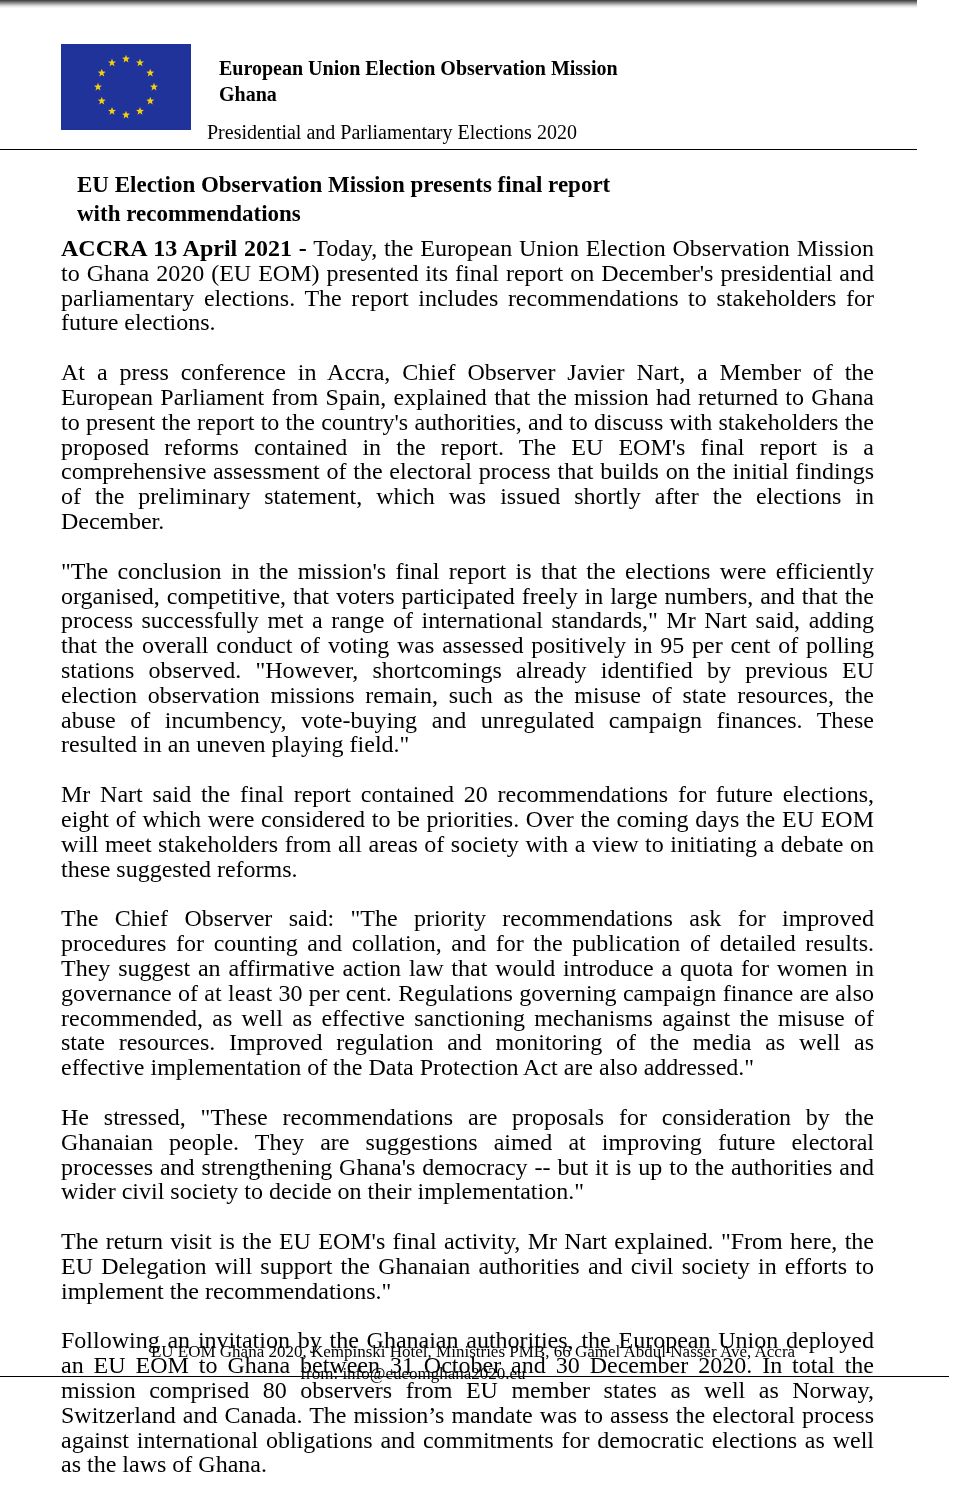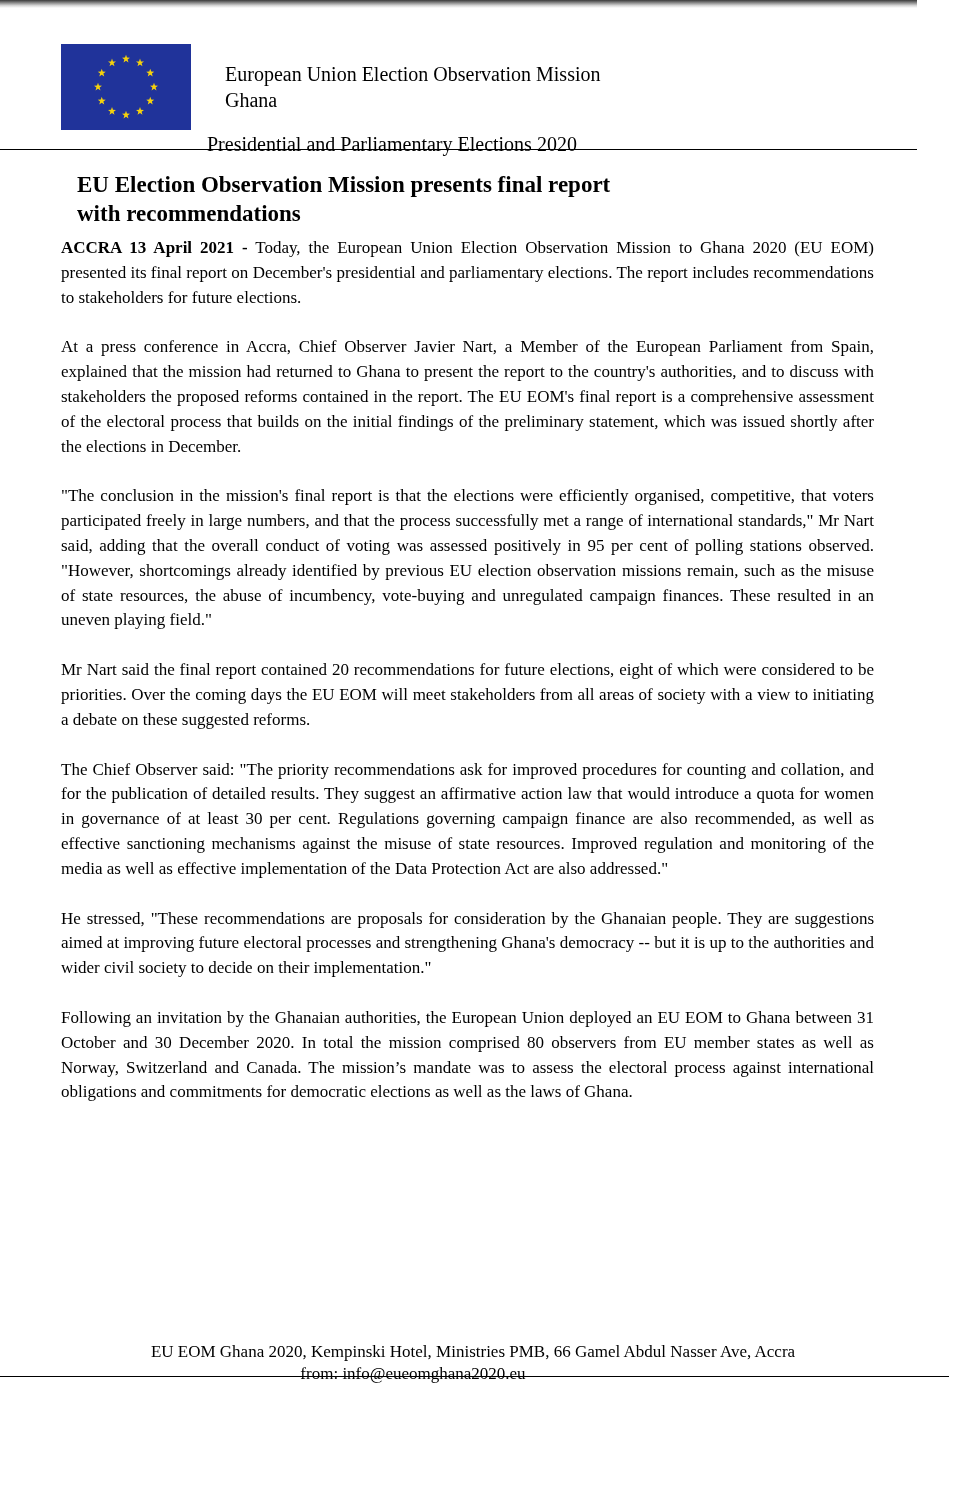--- a/index.html
+++ b/index.html
@@ -11,37 +11,37 @@
     position: absolute; left: 0; top: 0; width: 917px; height: 8px;
     background: linear-gradient(to bottom, #3a3a3a 0%, #8a8a8a 35%, #d8d8d8 70%, #ffffff 100%);
   }
   .flag {
     position: absolute; left: 61px; top: 44px; width: 130px; height: 86px;
     background: #20339a;
   }
   .flag svg { width: 100%; height: 100%; display: block; }
   .org-block { position: absolute; left: 207px; top: 43px; }
   .org-name {
-    font-weight: normal; font-size: 20px; line-height: 26px; margin: 18px;
+    font-weight: bold; font-size: 20px; line-height: 26px; margin: 12px;
   }
   .org-sub { font-size: 20px; line-height: 26px; margin-top: 0; }
   .rule {
     position: absolute; height: 1px; background: #000;
   }
   .rule-top { left: 0; top: 149px; width: 917px; }
   .rule-bottom { left: 0; top: 1376px; width: 949px; }
   .headline {
     position: absolute; left: 61px; top: 154px; width: 640px;
     font-weight: bold; font-size: 23px; line-height: 29px; margin: 16px;
   }
   .article {
     position: absolute; left: 61px; top: 236px; width: 813px;
   }
   .article p {
-    margin: 0 0 25px 0; font-size: 17px; line-height: 24.8px;
+    margin: 0 0 25px 0; font-size: 24px; line-height: 24.8px;
     text-align: justify;
   }
   .article p .lead { font-weight: bold; }
   .footer {
     position: absolute; left: 0; top: 1341px; width: 946px;
     text-align: center; font-size: 17px; line-height: 22px;
   }
   .footer .addr { display: block; }
   .footer .email { display: block; padding-right: 120px; }
 </style>
@@ -83,20 +83,21 @@
   <span>with recommendations</span>
 </h1>
 
 <div class="article">
   <p><span class="lead">ACCRA 13 April 2021 -</span><span> Today, the European Union Election Observation Mission to Ghana 2020 (EU EOM) presented its final report on December's presidential and parliamentary elections. The report includes recommendations to stakeholders for future elections.</span></p>
   <p>At a press conference in Accra, Chief Observer Javier Nart, a Member of the European Parliament from Spain, explained that the mission had returned to Ghana to present the report to the country's authorities, and to discuss with stakeholders the proposed reforms contained in the report. The EU EOM's final report is a comprehensive assessment of the electoral process that builds on the initial findings of the preliminary statement, which was issued shortly after the elections in December.</p>
   <p>"The conclusion in the mission's final report is that the elections were efficiently organised, competitive, that voters participated freely in large numbers, and that the process successfully met a range of international standards," Mr Nart said, adding that the overall conduct of voting was assessed positively in 95 per cent of polling stations observed. "However, shortcomings already identified by previous EU election observation missions remain, such as the misuse of state resources, the abuse of incumbency, vote-buying and unregulated campaign finances. These resulted in an uneven playing field."</p>
   <p>Mr Nart said the final report contained 20 recommendations for future elections, eight of which were considered to be priorities. Over the coming days the EU EOM will meet stakeholders from all areas of society with a view to initiating a debate on these suggested reforms.</p>
   <p>The Chief Observer said: "The priority recommendations ask for improved procedures for counting and collation, and for the publication of detailed results. They suggest an affirmative action law that would introduce a quota for women in governance of at least 30 per cent. Regulations governing campaign finance are also recommended, as well as effective sanctioning mechanisms against the misuse of state resources. Improved regulation and monitoring of the media as well as effective implementation of the Data Protection Act are also addressed."</p>
   <p>He stressed, "These recommendations are proposals for consideration by the Ghanaian people. They are suggestions aimed at improving future electoral processes and strengthening Ghana's democracy -- but it is up to the authorities and wider civil society to decide on their implementation."</p>
+  <p>The return visit is the EU EOM's final activity, Mr Nart explained. "From here, the EU Delegation will support the Ghanaian authorities and civil society in efforts to implement the recommendations."</p>
   <p>Following an invitation by the Ghanaian authorities, the European Union deployed an EU EOM to Ghana between 31 October and 30 December 2020. In total the mission comprised 80 observers from EU member states as well as Norway, Switzerland and Canada. The mission’s mandate was to assess the electoral process against international obligations and commitments for democratic elections as well as the laws of Ghana.</p>
 </div>
 
 <div class="rule rule-bottom"></div>
 
 <div class="footer">
   <span class="addr">EU EOM Ghana 2020, Kempinski Hotel, Ministries PMB, 66 Gamel Abdul Nasser Ave, Accra</span>
   <span class="email">from: info@eueomghana2020.eu</span>
 </div>
 

